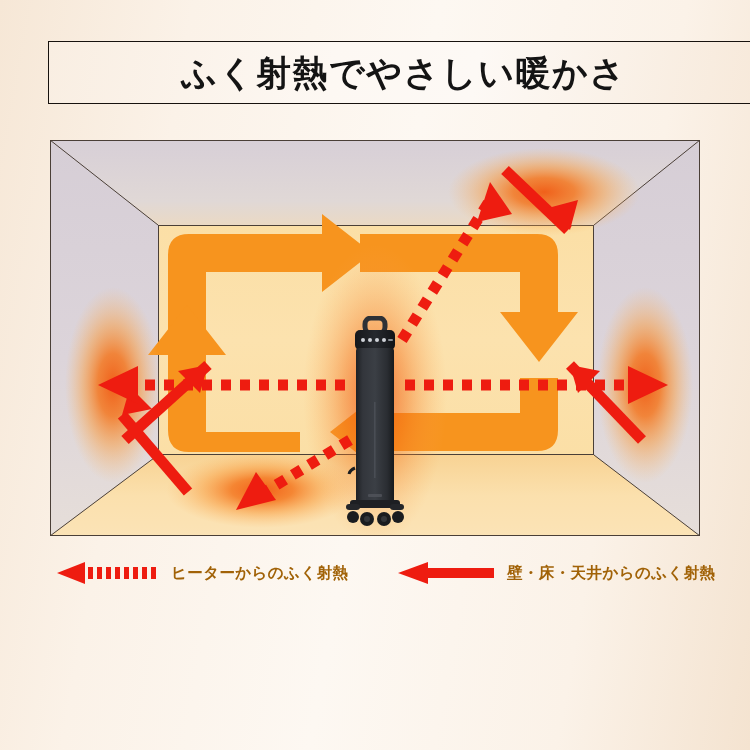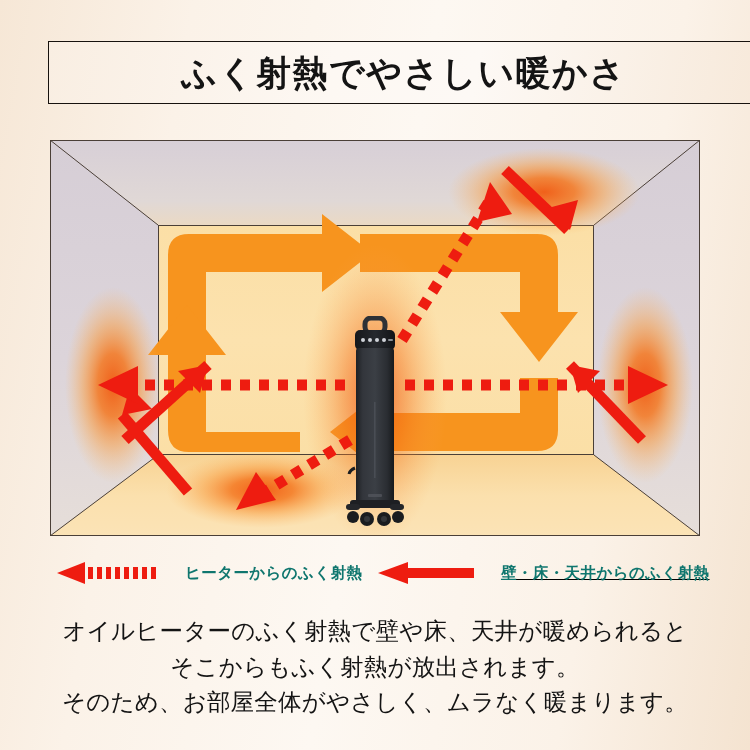--- a/index.html
+++ b/index.html
@@ -27,24 +27,24 @@
   .room{position:absolute;left:50px;top:140px;width:650px;height:396px;}
   .room svg{display:block;}
 
   
   .heater{position:absolute;left:344px;top:316px;width:62px;height:212px;}
 
   
   .legend{position:absolute;left:0;top:556px;width:750px;height:34px;}
   .legend-row{position:absolute;top:0;display:flex;align-items:center;height:34px;}
   .legend-row.a{left:55px;}
-  .legend-row.b{left:376px;text-decoration:underline;}
+  .legend-row.b{left:396px;}
   .legend-label{
-    font-size:15.5px;font-weight:bold;color:#0f766e;
-    margin-left:25px;white-space:nowrap;letter-spacing:.4px;
+    font-size:15.5px;font-weight:bold;color:#a16207;
+    margin-left:11px;white-space:nowrap;letter-spacing:.4px;
   }
 
   
   .caption{
     position:absolute;left:0;top:614px;width:750px;
     text-align:center;color:#141414;
     font-size:23.5px;font-weight:normal;line-height:1.52;letter-spacing:.2px;
   }
   .caption div{white-space:nowrap;}
 </style>
@@ -242,19 +242,14 @@
 
     <div class="legend-row b">
       <svg width="100" height="22" viewBox="0 0 100 22">
         <polygon points="2,11 32,0 32,22" fill="#ee1c10"></polygon>
         <rect x="30" y="6" width="68" height="10" fill="#ee1c10"></rect>
       </svg>
       <span class="legend-label">壁・床・天井からのふく射熱</span>
     </div>
   </div>
 
-  <div class="caption">
-    <div>オイルヒーターのふく射熱で壁や床、天井が暖められると</div>
-    <div>そこからもふく射熱が放出されます。</div>
-    <div>そのため、お部屋全体がやさしく、ムラなく暖まります。</div>
-  </div>
 
 </div>
 
 </body></html>

